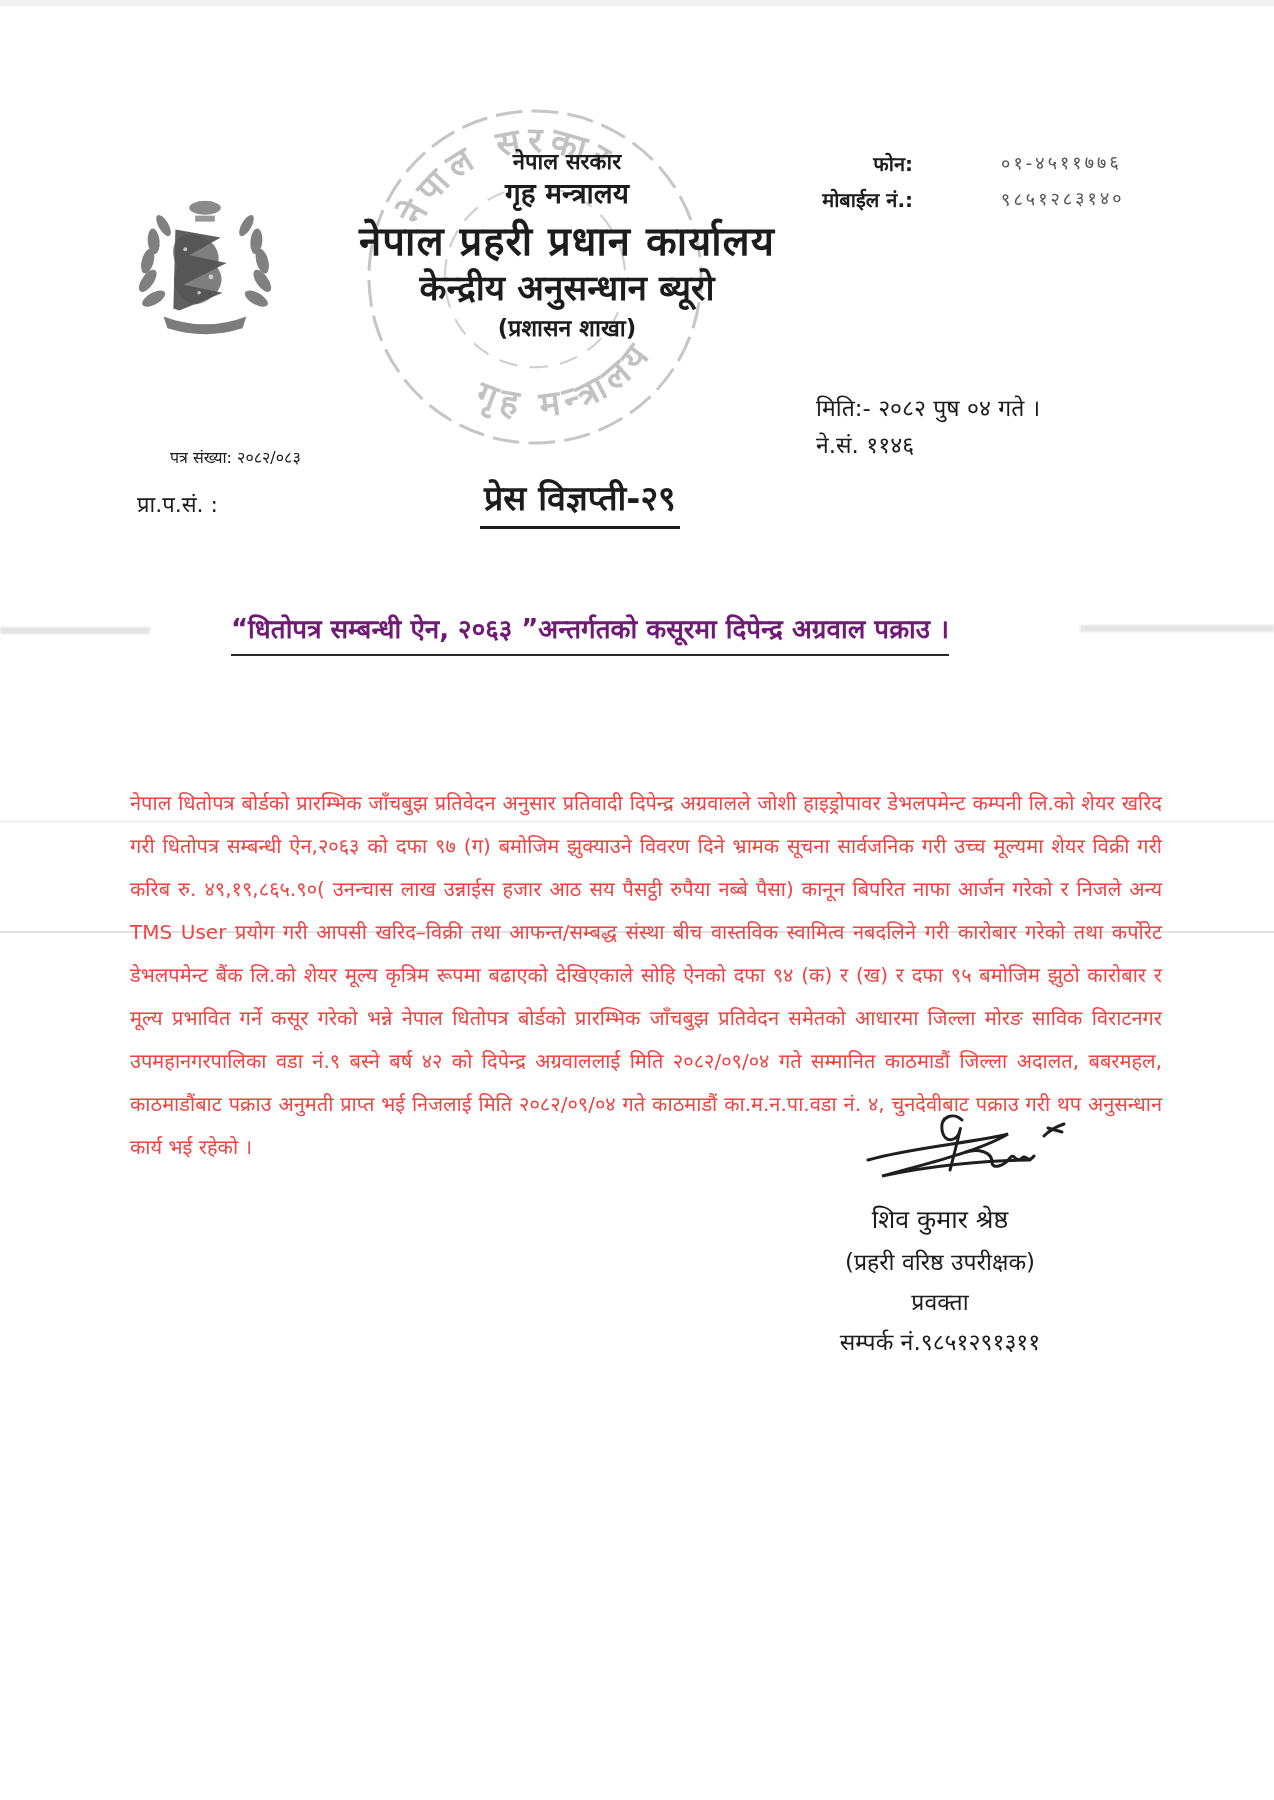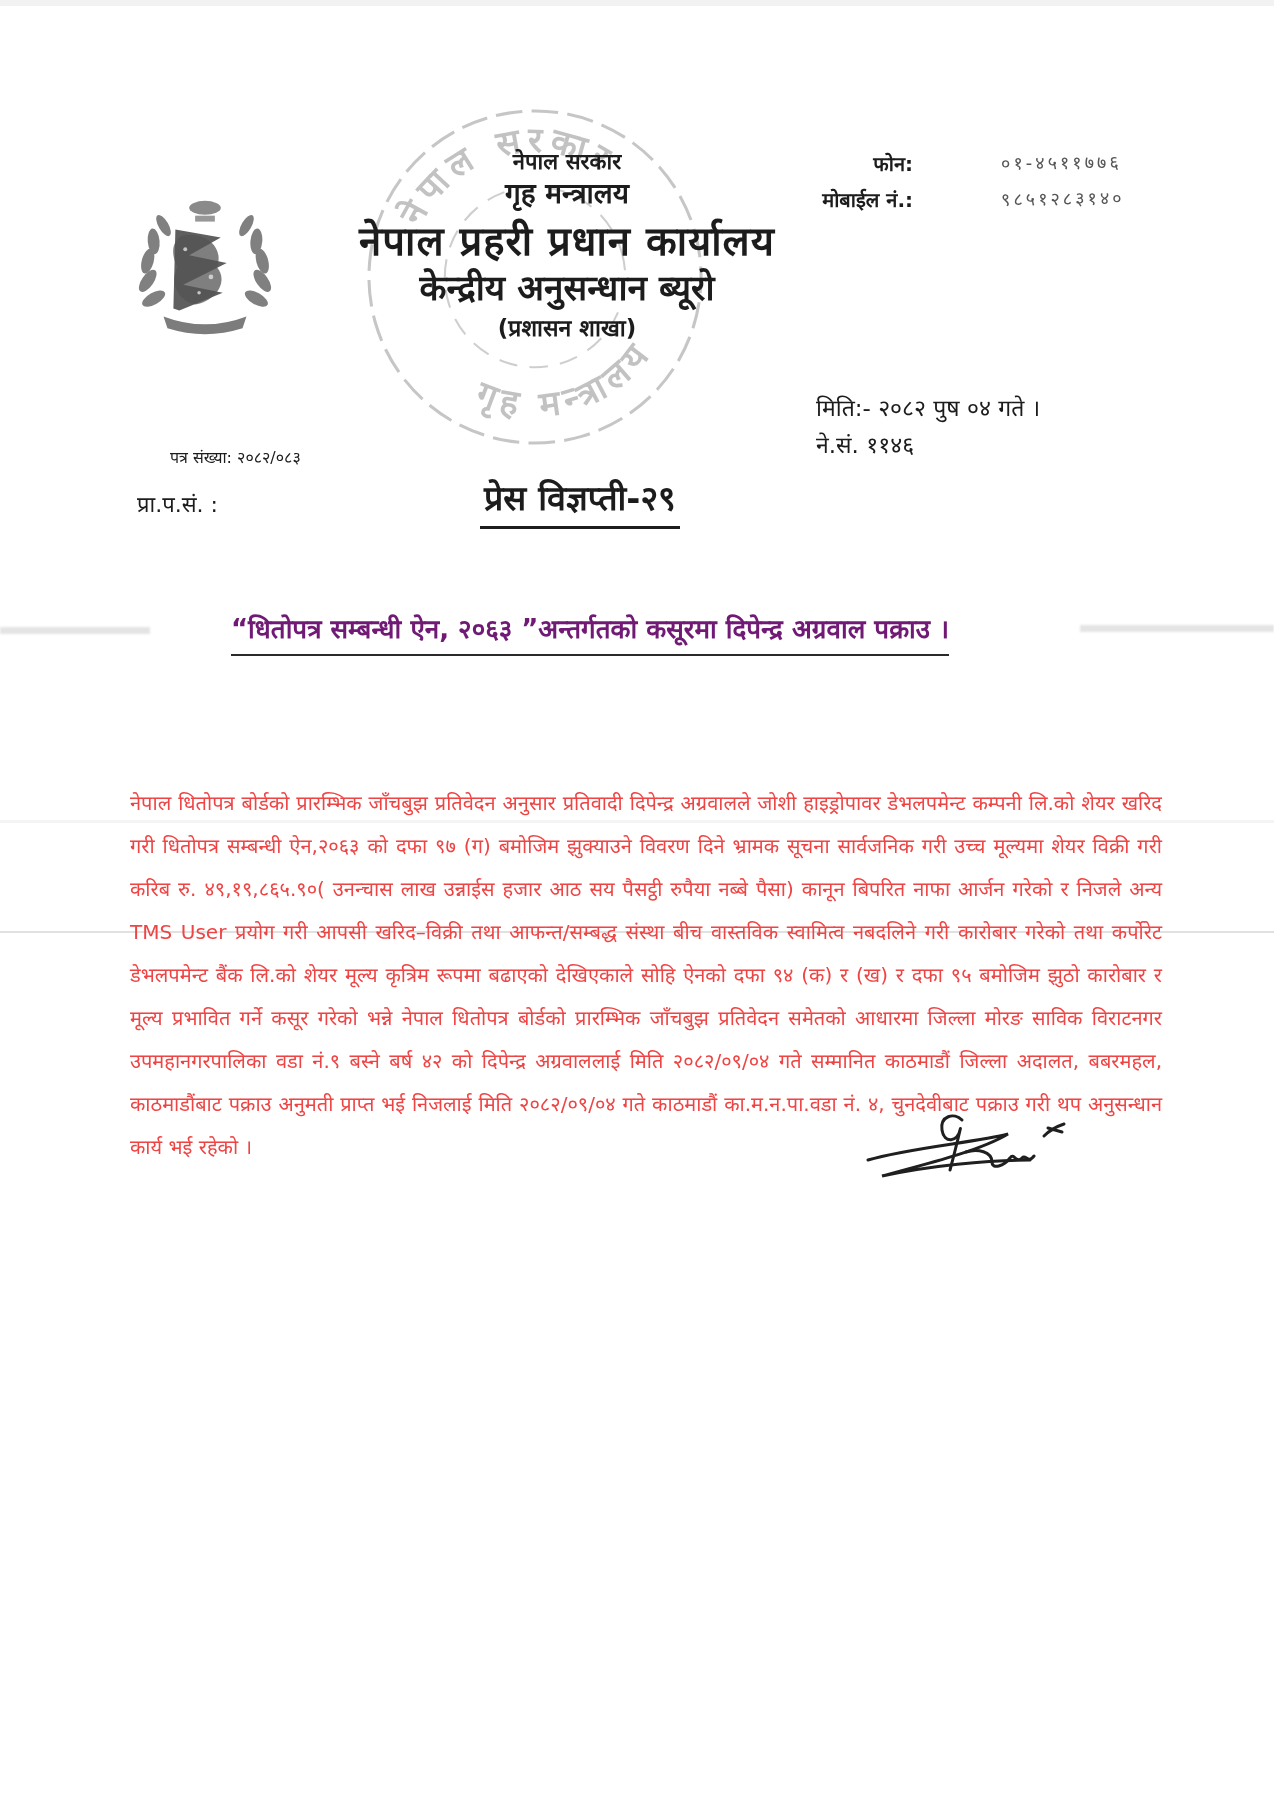--- a/index.html
+++ b/index.html
@@ -151,14 +151,20 @@
 
   <svg class="signature-svg" viewBox="0 0 220 95">
     <g fill="none" stroke="#1f1f1f" stroke-width="3" stroke-linecap="round">
       <path d="M104 12 C 96 4, 82 8, 84 22 C 86 36, 100 34, 102 22 C 104 14, 98 40, 92 62"></path>
       <path d="M10 52 C 50 40, 120 34, 150 26 C 120 44, 60 58, 24 68 C 70 58, 130 52, 172 52"></path>
       <path d="M108 44 C 120 40, 134 44, 134 54 C 134 62, 146 58, 152 50 C 156 44, 158 56, 164 50 C 168 46, 170 56, 176 48"></path>
       <path d="M186 28 C 192 22, 200 18, 206 16 M 190 20 L 204 24"></path>
     </g>
   </svg>
 
+  <div class="sig-block">
+    <div class="sig-name">शिव कुमार श्रेष्ठ</div>
+    <div class="sig-desig">(प्रहरी वरिष्ठ उपरीक्षक)</div>
+    <div class="sig-role">प्रवक्ता</div>
+    <div class="sig-contact">सम्पर्क नं.९८५१२९१३११</div>
+  </div>
 
 </div>
 
 </body></html>

